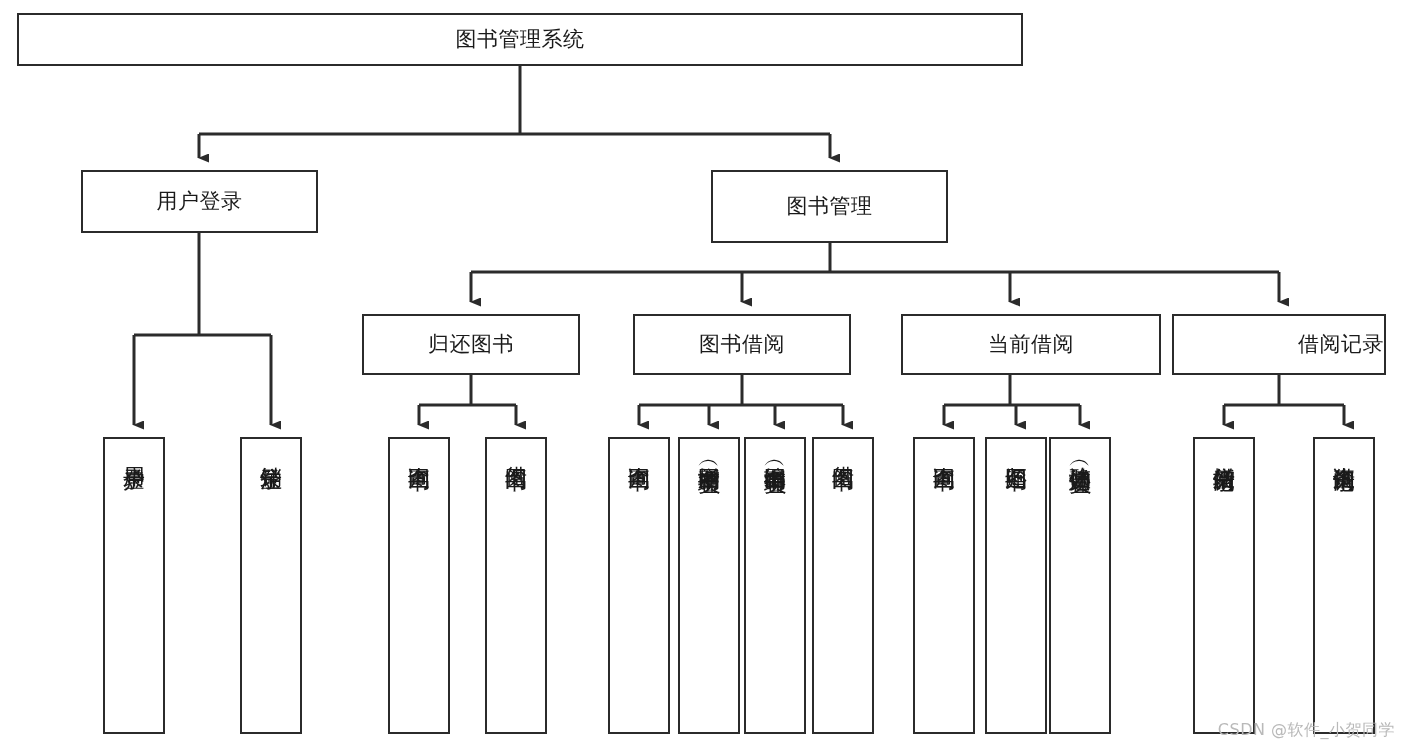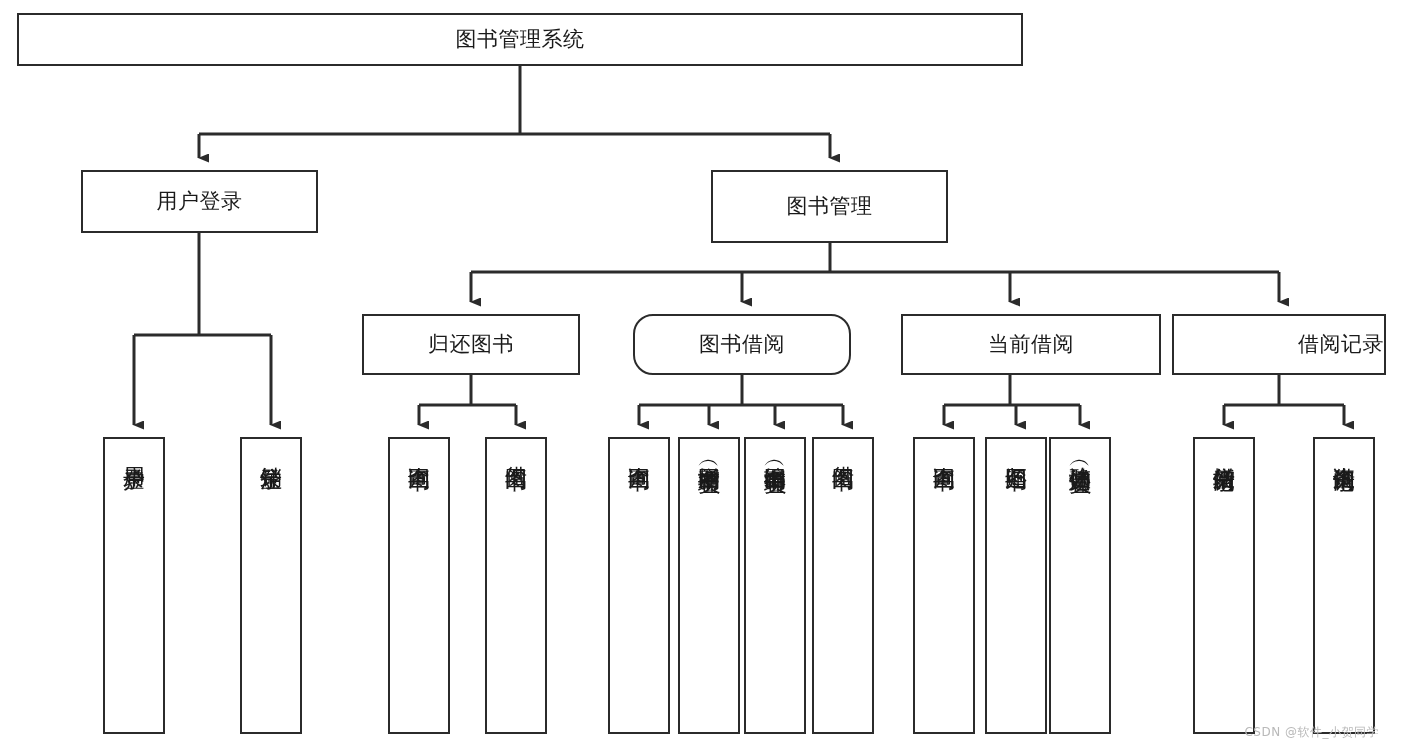--- a/index.html
+++ b/index.html
@@ -58,23 +58,23 @@
     line-height: 1.18;
     letter-spacing: 1px;
     white-space: nowrap;
   }
   .node.root .label {
     font-size: 21px;
     font-family: Liberation Serif, serif;
   }
   #watermark {
     position: absolute;
-    right: 26px;
+    right: 10px;
     bottom: 6px;
-    font-size: 12px;
+    font-size: 16px;
     color: #b9b9b9;
     letter-spacing: 0.5px;
     white-space: nowrap;
   }
 </style>
 </head>
 <body>
 
 <div id="diagram-root">
 
@@ -136,21 +136,21 @@
   <div class="node horizontal" style="left:81px; top:170px; width:237px; height:63px;">
     <span class="label">用户登录</span>
   </div>
   <div class="node horizontal" style="left:711px; top:170px; width:237px; height:73px;">
     <span class="label">图书管理</span>
   </div>
 
   <div class="node horizontal" style="left:362px; top:314px; width:218px; height:61px;">
     <span class="label">归还图书</span>
   </div>
-  <div class="node horizontal" style="left:633px; top:314px; width:218px; height:61px;border-radius:20px;">
+  <div class="node horizontal" style="left:633px; top:314px; width:218px; height:61px;">
     <span class="label">图书借阅</span>
   </div>
   <div class="node horizontal" style="left:901px; top:314px; width:260px; height:61px;">
     <span class="label">当前借阅</span>
   </div>
   <div class="node horizontal" style="left:1172px; top:314px; width:214px; height:61px;justify-content:flex-end;">
     <span class="label">借阅记录</span>
   </div>
 
   <div class="node vertical" style="left:103px; top:437px; width:62px; height:297px;">

